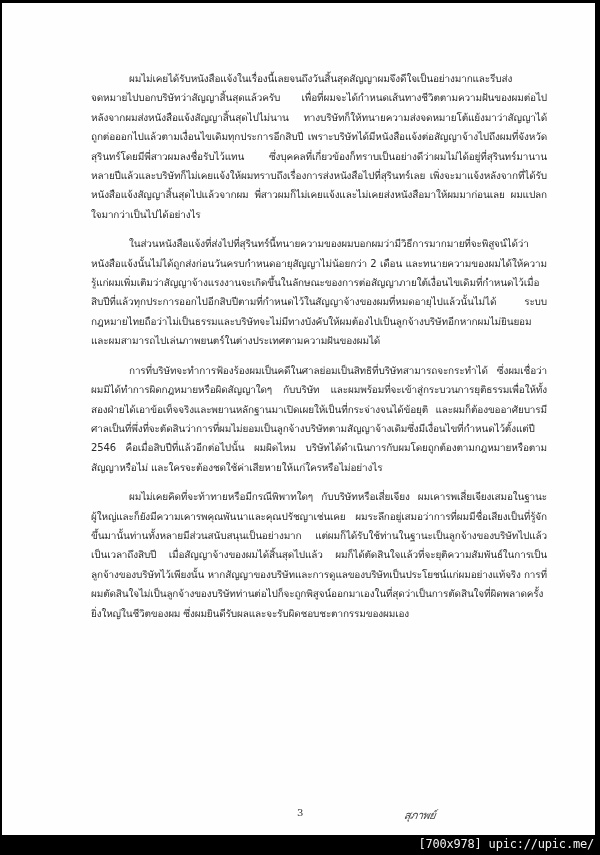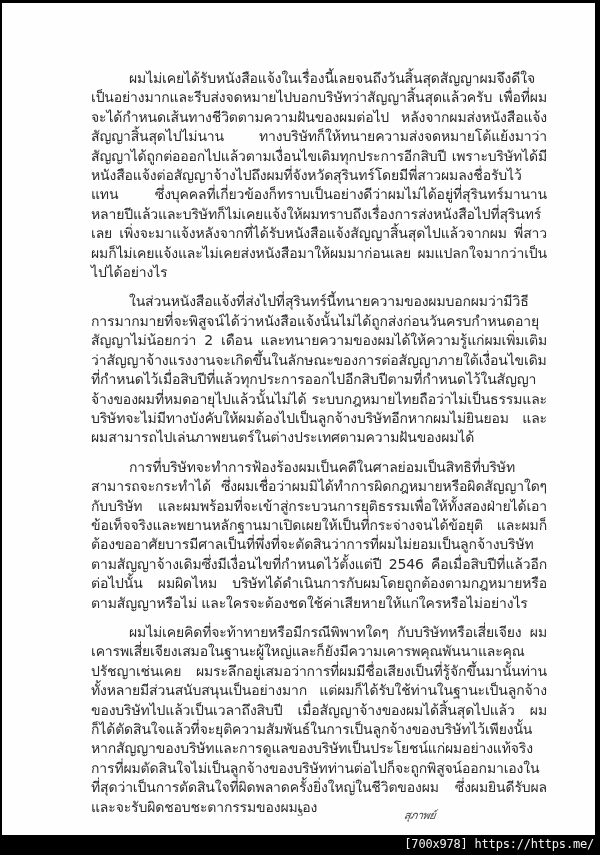--- a/index.html
+++ b/index.html
@@ -22,21 +22,21 @@
       height: 832px;
       background: #fefefe;
       overflow: hidden;
     }
     .body-text {
       position: absolute;
       left: 89px;
       top: 66px;
       width: 456px;
       color: #2a2a2a;
-      font-size: 14px;
+      font-size: 10px;
       line-height: 19.4px;
       letter-spacing: -0.15px;
     }
     .para {
       margin: 0 0 10px 0;
       text-align: justify;
       text-indent: 38px;
       word-break: break-word;
     }
     .page-number {
@@ -77,13 +77,13 @@
   <div class="body-text">
     <p class="para">ผมไม่เคยได้รับหนังสือแจ้งในเรื่องนี้เลยจนถึงวันสิ้นสุดสัญญาผมจึงดีใจเป็นอย่างมากและรีบส่งจดหมายไปบอกบริษัทว่าสัญญาสิ้นสุดแล้วครับ เพื่อที่ผมจะได้กำหนดเส้นทางชีวิตตามความฝันของผมต่อไป หลังจากผมส่งหนังสือแจ้งสัญญาสิ้นสุดไปไม่นาน ทางบริษัทก็ให้ทนายความส่งจดหมายโต้แย้งมาว่าสัญญาได้ถูกต่อออกไปแล้วตามเงื่อนไขเดิมทุกประการอีกสิบปี เพราะบริษัทได้มีหนังสือแจ้งต่อสัญญาจ้างไปถึงผมที่จังหวัดสุรินทร์โดยมีพี่สาวผมลงชื่อรับไว้แทน ซึ่งบุคคลที่เกี่ยวข้องก็ทราบเป็นอย่างดีว่าผมไม่ได้อยู่ที่สุรินทร์มานานหลายปีแล้วและบริษัทก็ไม่เคยแจ้งให้ผมทราบถึงเรื่องการส่งหนังสือไปที่สุรินทร์เลย เพิ่งจะมาแจ้งหลังจากที่ได้รับหนังสือแจ้งสัญญาสิ้นสุดไปแล้วจากผม พี่สาวผมก็ไม่เคยแจ้งและไม่เคยส่งหนังสือมาให้ผมมาก่อนเลย ผมแปลกใจมากว่าเป็นไปได้อย่างไร</p>
     <p class="para">ในส่วนหนังสือแจ้งที่ส่งไปที่สุรินทร์นี้ทนายความของผมบอกผมว่ามีวิธีการมากมายที่จะพิสูจน์ได้ว่าหนังสือแจ้งนั้นไม่ได้ถูกส่งก่อนวันครบกำหนดอายุสัญญาไม่น้อยกว่า 2 เดือน และทนายความของผมได้ให้ความรู้แก่ผมเพิ่มเติมว่าสัญญาจ้างแรงงานจะเกิดขึ้นในลักษณะของการต่อสัญญาภายใต้เงื่อนไขเดิมที่กำหนดไว้เมื่อสิบปีที่แล้วทุกประการออกไปอีกสิบปีตามที่กำหนดไว้ในสัญญาจ้างของผมที่หมดอายุไปแล้วนั้นไม่ได้ ระบบกฎหมายไทยถือว่าไม่เป็นธรรมและบริษัทจะไม่มีทางบังคับให้ผมต้องไปเป็นลูกจ้างบริษัทอีกหากผมไม่ยินยอม และผมสามารถไปเล่นภาพยนตร์ในต่างประเทศตามความฝันของผมได้</p>
     <p class="para">การที่บริษัทจะทำการฟ้องร้องผมเป็นคดีในศาลย่อมเป็นสิทธิที่บริษัทสามารถจะกระทำได้ ซึ่งผมเชื่อว่าผมมิได้ทำการผิดกฎหมายหรือผิดสัญญาใดๆ กับบริษัท และผมพร้อมที่จะเข้าสู่กระบวนการยุติธรรมเพื่อให้ทั้งสองฝ่ายได้เอาข้อเท็จจริงและพยานหลักฐานมาเปิดเผยให้เป็นที่กระจ่างจนได้ข้อยุติ และผมก็ต้องขออาศัยบารมีศาลเป็นที่พึ่งที่จะตัดสินว่าการที่ผมไม่ยอมเป็นลูกจ้างบริษัทตามสัญญาจ้างเดิมซึ่งมีเงื่อนไขที่กำหนดไว้ตั้งแต่ปี 2546  คือเมื่อสิบปีที่แล้วอีกต่อไปนั้น ผมผิดไหม บริษัทได้ดำเนินการกับผมโดยถูกต้องตามกฎหมายหรือตามสัญญาหรือไม่ และใครจะต้องชดใช้ค่าเสียหายให้แก่ใครหรือไม่อย่างไร</p>
     <p class="para">ผมไม่เคยคิดที่จะท้าทายหรือมีกรณีพิพาทใดๆ กับบริษัทหรือเสี่ยเจียง ผมเคารพเสี่ยเจียงเสมอในฐานะผู้ใหญ่และก็ยังมีความเคารพคุณพันนาและคุณปรัชญาเช่นเคย ผมระลึกอยู่เสมอว่าการที่ผมมีชื่อเสียงเป็นที่รู้จักขึ้นมานั้นท่านทั้งหลายมีส่วนสนับสนุนเป็นอย่างมาก แต่ผมก็ได้รับใช้ท่านในฐานะเป็นลูกจ้างของบริษัทไปแล้วเป็นเวลาถึงสิบปี เมื่อสัญญาจ้างของผมได้สิ้นสุดไปแล้ว ผมก็ได้ตัดสินใจแล้วที่จะยุติความสัมพันธ์ในการเป็นลูกจ้างของบริษัทไว้เพียงนั้น หากสัญญาของบริษัทและการดูแลของบริษัทเป็นประโยชน์แก่ผมอย่างแท้จริง การที่ผมตัดสินใจไม่เป็นลูกจ้างของบริษัทท่านต่อไปก็จะถูกพิสูจน์ออกมาเองในที่สุดว่าเป็นการตัดสินใจที่ผิดพลาดครั้งยิ่งใหญ่ในชีวิตของผม ซึ่งผมยินดีรับผลและจะรับผิดชอบชะตากรรมของผมเอง</p>
   </div>
   <div class="page-number">3</div>
   <div class="signature">สุภาพย์</div>
 </div>
 
-<div class="watermark">[700x978] https://https.me/</div>
+<div class="watermark">[700x978] upic://upic.me/</div>
 
 </body></html>

